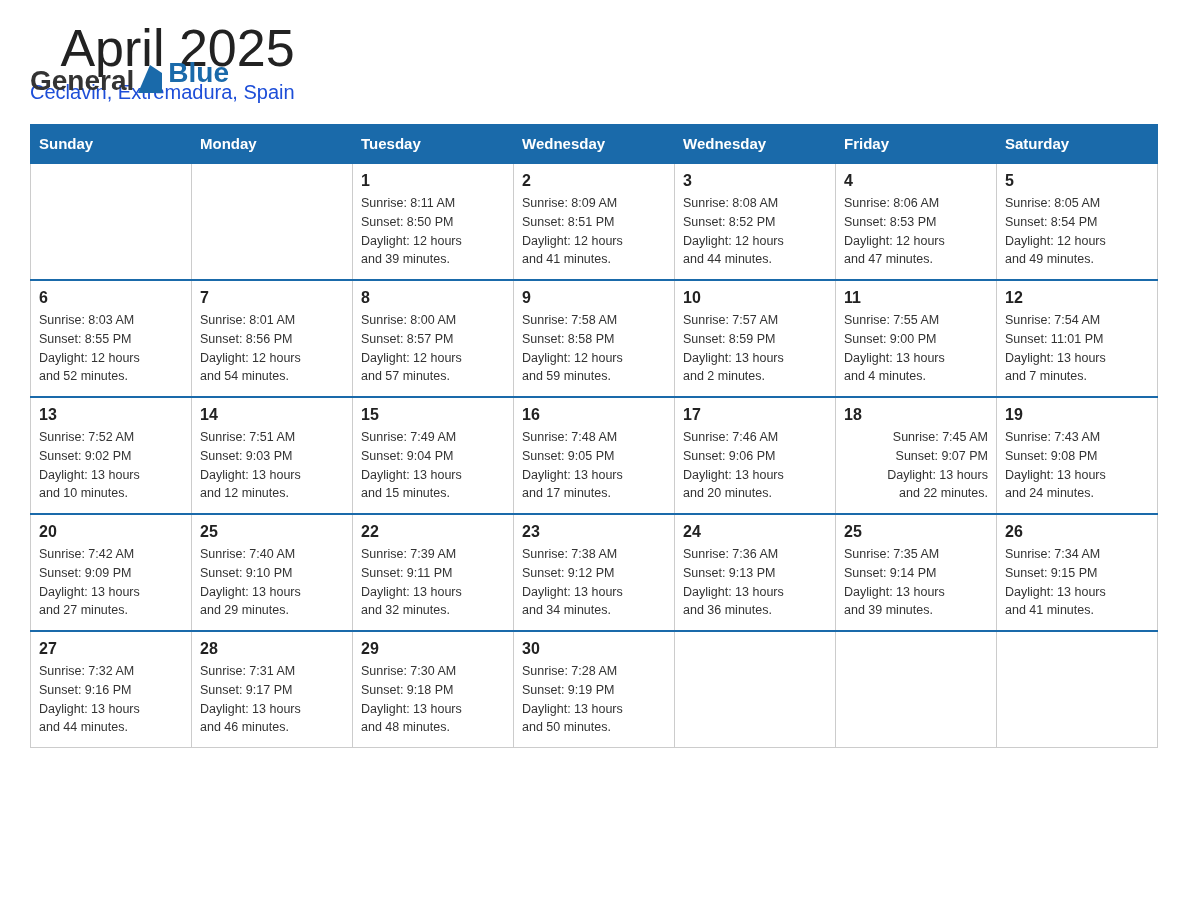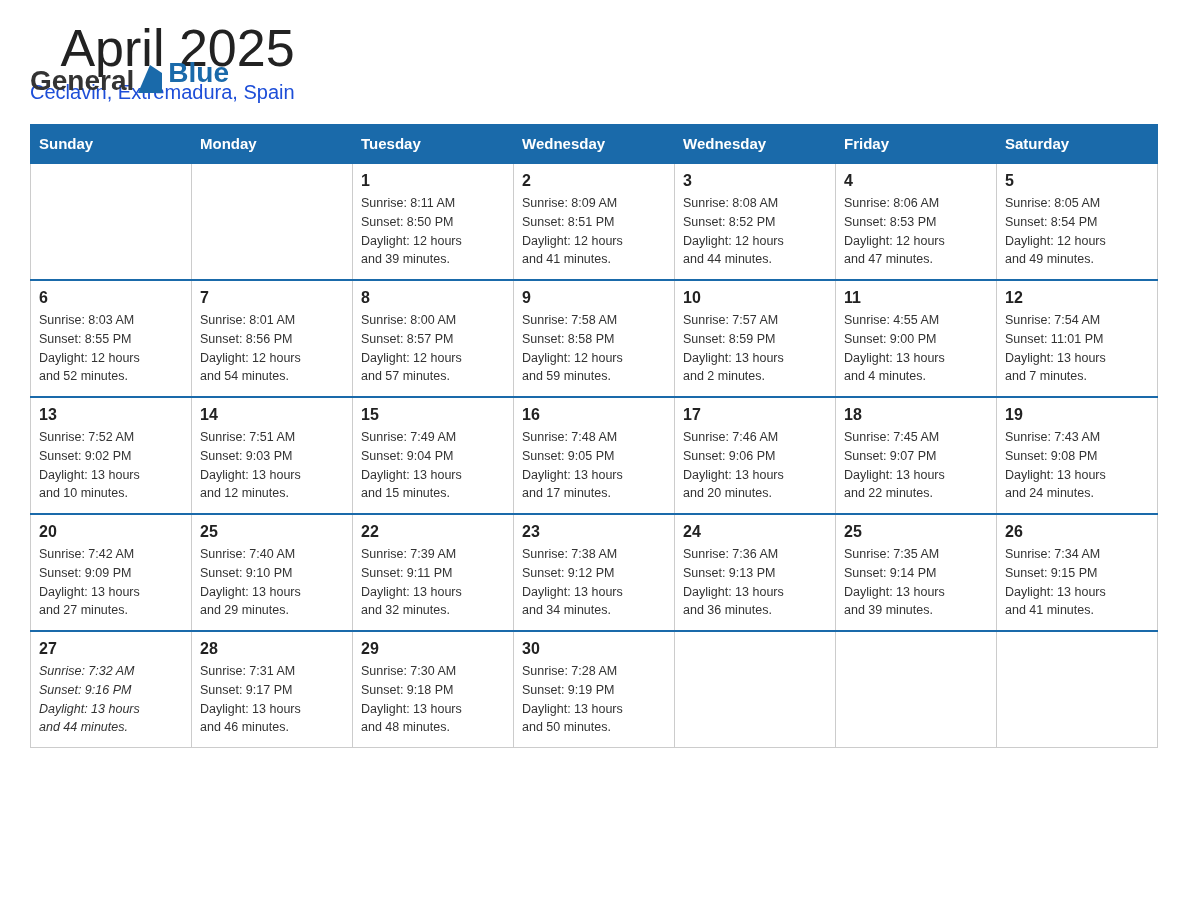--- a/index.html
+++ b/index.html
@@ -174,21 +174,21 @@
         </td>
         <td>
           <span class="day-number">10</span>
           <div class="day-info" style="white-space: pre-line;">Sunrise: 7:57 AM
 Sunset: 8:59 PM
 Daylight: 13 hours
 and 2 minutes.</div>
         </td>
         <td>
           <span class="day-number">11</span>
-          <div class="day-info" style="white-space: pre-line;">Sunrise: 4:55 AM
+          <div class="day-info" style="white-space: pre-line;">Sunrise: 7:55 AM
 Sunset: 9:00 PM
 Daylight: 13 hours
 and 4 minutes.</div>
         </td>
         <td>
           <span class="day-number">12</span>
           <div class="day-info" style="white-space: pre-line;">Sunrise: 7:54 AM
 Sunset: 11:01 PM
 Daylight: 13 hours
 and 7 minutes.</div>
@@ -225,21 +225,21 @@
         </td>
         <td>
           <span class="day-number">17</span>
           <div class="day-info" style="white-space: pre-line;">Sunrise: 7:46 AM
 Sunset: 9:06 PM
 Daylight: 13 hours
 and 20 minutes.</div>
         </td>
         <td>
           <span class="day-number">18</span>
-          <div class="day-info" style="white-space: pre-line;">Sunrise: 7:45 AM
+          <div class="day-info" style="white-space: pre-line; text-align: right;">Sunrise: 7:45 AM
 Sunset: 9:07 PM
 Daylight: 13 hours
 and 22 minutes.</div>
         </td>
         <td>
           <span class="day-number">19</span>
           <div class="day-info" style="white-space: pre-line;">Sunrise: 7:43 AM
 Sunset: 9:08 PM
 Daylight: 13 hours
 and 24 minutes.</div>
@@ -292,21 +292,21 @@
           <span class="day-number">26</span>
           <div class="day-info" style="white-space: pre-line;">Sunrise: 7:34 AM
 Sunset: 9:15 PM
 Daylight: 13 hours
 and 41 minutes.</div>
         </td>
       </tr>
       <tr>
         <td>
           <span class="day-number">27</span>
-          <div class="day-info" style="white-space: pre-line; font-style: italic;">Sunrise: 7:32 AM
+          <div class="day-info" style="white-space: pre-line;">Sunrise: 7:32 AM
 Sunset: 9:16 PM
 Daylight: 13 hours
 and 44 minutes.</div>
         </td>
         <td>
           <span class="day-number">28</span>
           <div class="day-info" style="white-space: pre-line;">Sunrise: 7:31 AM
 Sunset: 9:17 PM
 Daylight: 13 hours
 and 46 minutes.</div>

